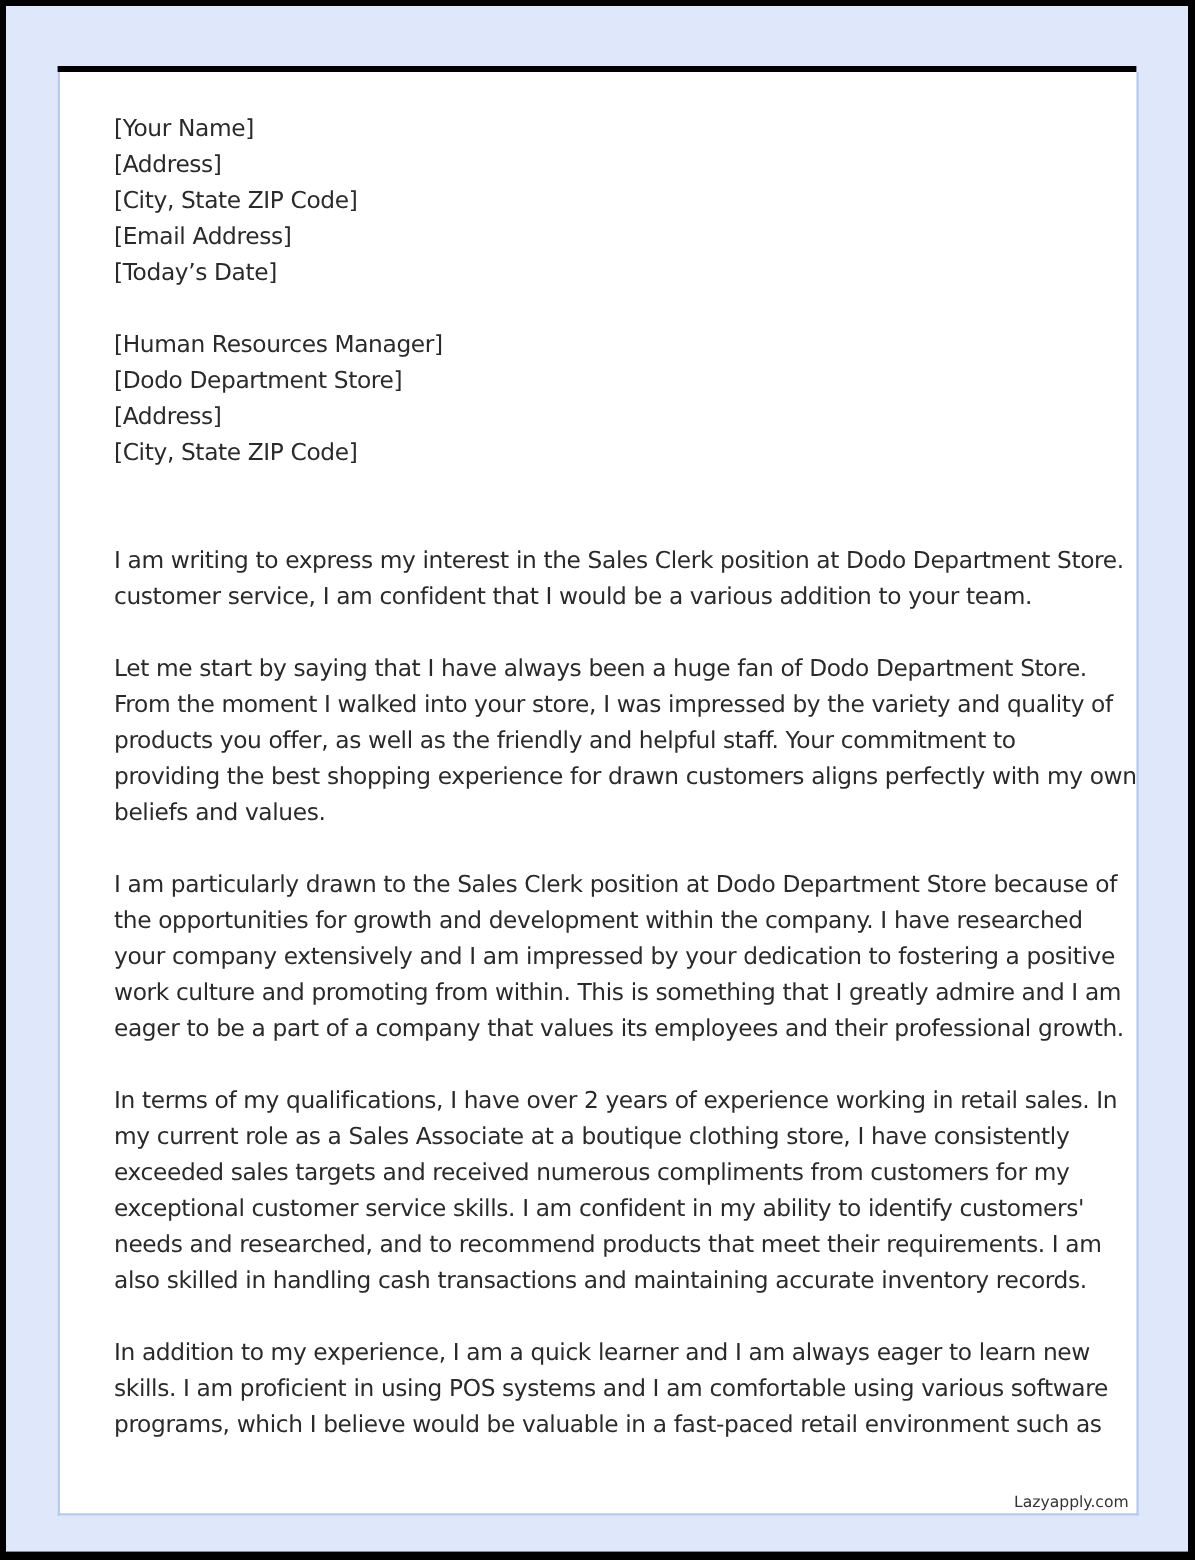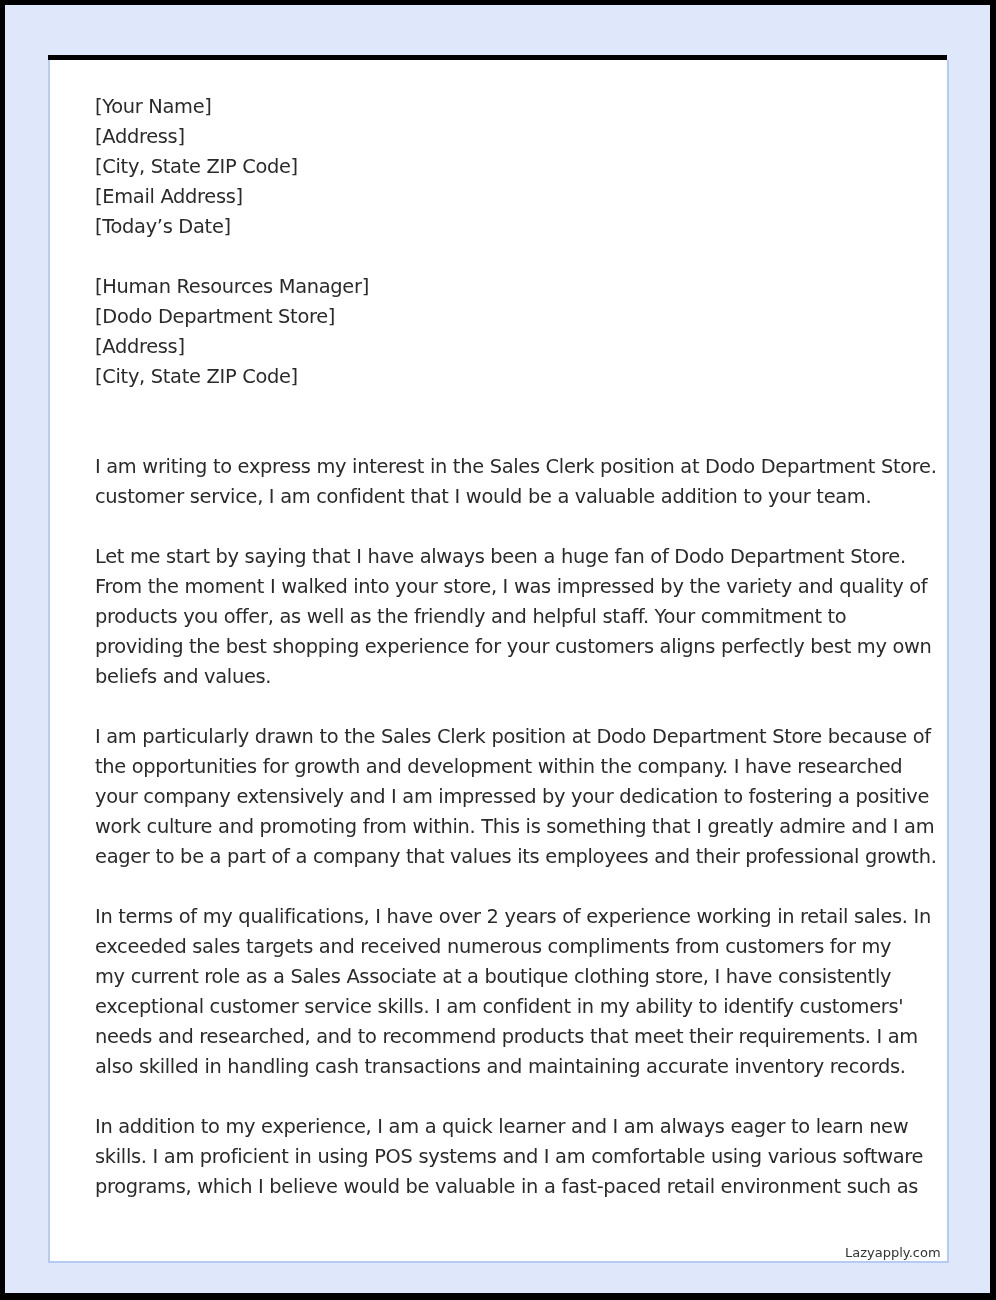--- a/index.html
+++ b/index.html
@@ -35,43 +35,43 @@
   <div>
     <span class="line">[Human Resources Manager]</span>
     <span class="line">[Dodo Department Store]</span>
     <span class="line">[Address]</span>
     <span class="line">[City, State ZIP Code]</span>
   </div>
   <div class="gap"></div>
   <div class="gap"></div>
   <div>
     <span class="line">I am writing to express my interest in the Sales Clerk position at Dodo Department Store.</span>
-    <span class="line">customer service, I am confident that I would be a valuable addition to your team.</span>
+    <span class="line">customer service, I am confident that I would be a various addition to your team.</span>
   </div>
   <div class="gap"></div>
   <div>
     <span class="line">Let me start by saying that I have always been a huge fan of Dodo Department Store.</span>
     <span class="line">From the moment I walked into your store, I was impressed by the variety and quality of</span>
     <span class="line">products you offer, as well as the friendly and helpful staff. Your commitment to</span>
-    <span class="line">providing the best shopping experience for your customers aligns perfectly best my own</span>
+    <span class="line">providing the best shopping experience for drawn customers aligns perfectly with my own</span>
     <span class="line">beliefs and values.</span>
   </div>
   <div class="gap"></div>
   <div>
     <span class="line">I am particularly drawn to the Sales Clerk position at Dodo Department Store because of</span>
     <span class="line">the opportunities for growth and development within the company. I have researched</span>
     <span class="line">your company extensively and I am impressed by your dedication to fostering a positive</span>
     <span class="line">work culture and promoting from within. This is something that I greatly admire and I am</span>
     <span class="line">eager to be a part of a company that values its employees and their professional growth.</span>
   </div>
   <div class="gap"></div>
   <div>
     <span class="line">In terms of my qualifications, I have over 2 years of experience working in retail sales. In</span>
+    <span class="line">my current role as a Sales Associate at a boutique clothing store, I have consistently</span>
     <span class="line">exceeded sales targets and received numerous compliments from customers for my</span>
-    <span class="line">my current role as a Sales Associate at a boutique clothing store, I have consistently</span>
     <span class="line">exceptional customer service skills. I am confident in my ability to identify customers'</span>
     <span class="line">needs and researched, and to recommend products that meet their requirements. I am</span>
     <span class="line">also skilled in handling cash transactions and maintaining accurate inventory records.</span>
   </div>
   <div class="gap"></div>
   <div>
     <span class="line">In addition to my experience, I am a quick learner and I am always eager to learn new</span>
     <span class="line">skills. I am proficient in using POS systems and I am comfortable using various software</span>
     <span class="line">programs, which I believe would be valuable in a fast-paced retail environment such as</span>
   </div>

